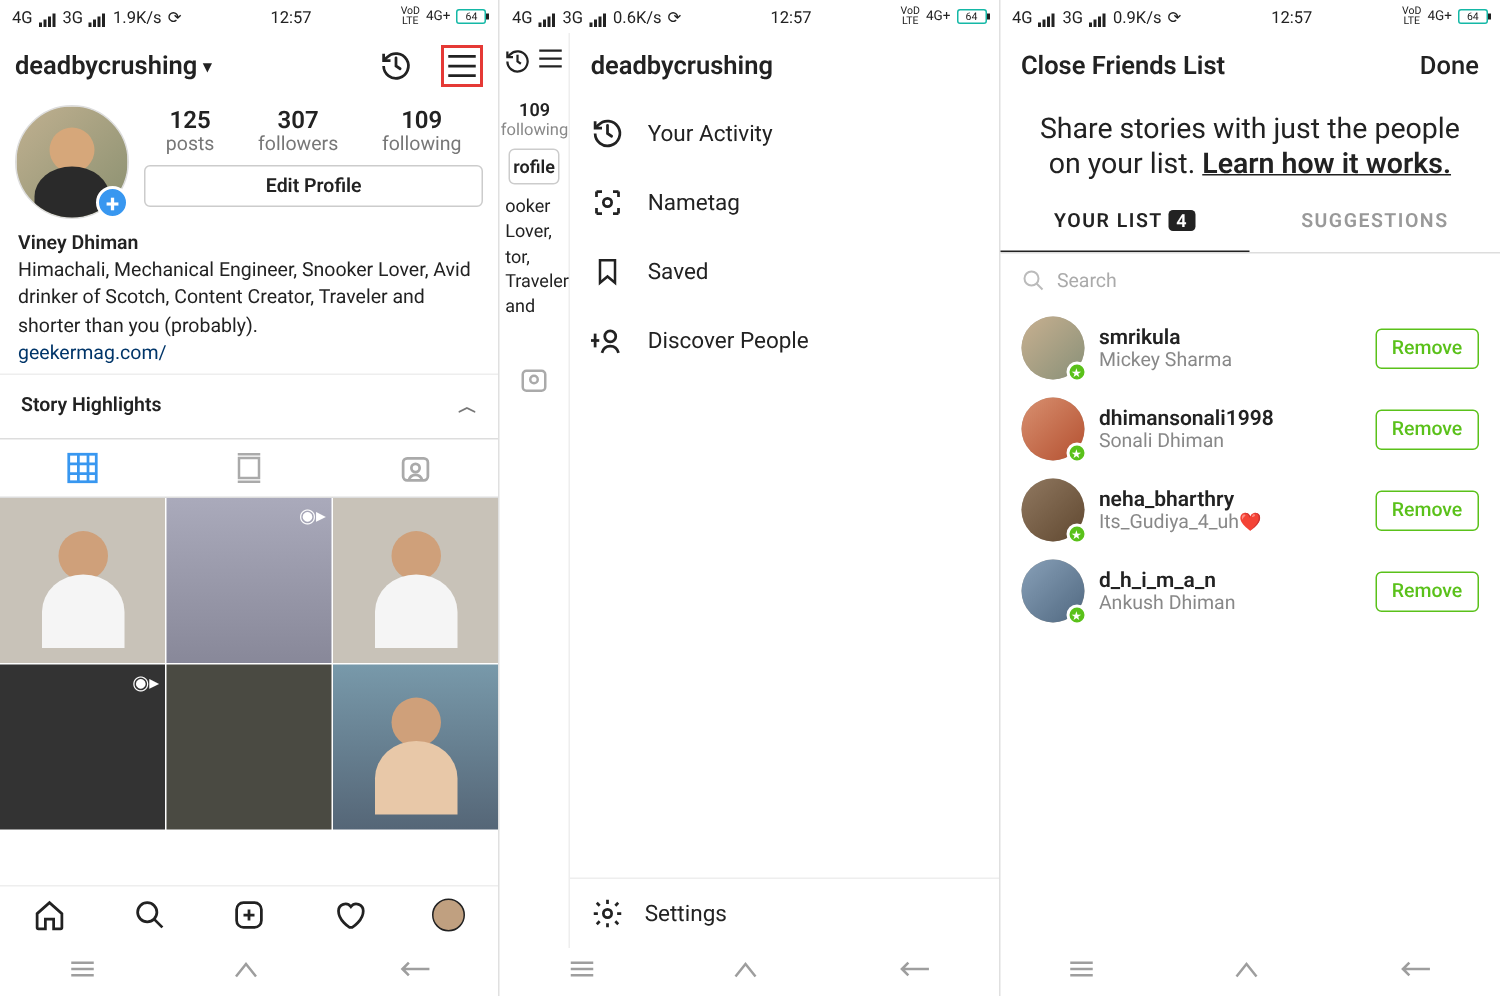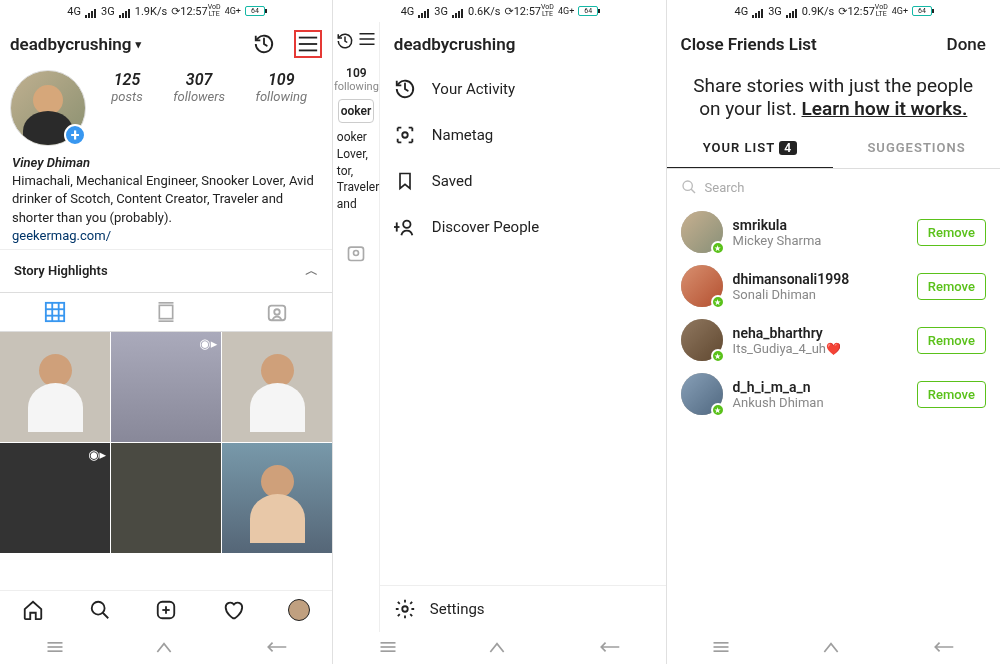--- a/index.html
+++ b/index.html
@@ -2,21 +2,21 @@
 <html><head>
 <meta charset="utf-8">
 <style>
   * { box-sizing: border-box; font-family: -apple-system, BlinkMacSystemFont, "Segoe UI", Roboto, Helvetica, Arial, sans-serif; }
   body { margin:0; padding:0; background:#fff; width:1000px; height:664px; overflow:hidden; font-size:13px; color:#222; }
   .screens { display:flex; width:1000px; height:664px; }
   .screen { width:333.3px; height:664px; border-right:1px solid #e0e0e0; display:flex; flex-direction:column; }
   .screen:last-child { border-right:none; }
 
   
-  .statusbar { display:flex; justify-content:center; align-items:center; height:22px; padding:0 8px; font-size:11px; color:#222; }
+  .statusbar { display:flex; justify-content:space-between; align-items:center; height:22px; padding:0 8px; font-size:11px; color:#222; }
   .sb-left, .sb-right { display:flex; align-items:center; gap:4px; }
   .signal-icon { display:inline-block; }
   .signal-icon span { display:inline-block; width:2px; background:#222; margin-right:1px; vertical-align:bottom; }
   .battery { width:20px; height:10px; border:1px solid #14b8a6; border-radius:2px; position:relative; display:flex; align-items:center; justify-content:center; font-size:7px; }
   .battery::after { content:""; position:absolute; right:-3px; top:2px; width:2px; height:4px; background:#222; }
   .lte { font-size:7px; text-align:center; line-height:1; }
 
   
   .profile-head { display:flex; align-items:center; justify-content:space-between; padding:8px 10px 4px 10px; }
   .username { font-weight:600; font-size:17px; display:flex; align-items:center; gap:4px;}
@@ -26,28 +26,28 @@
   .activity-svg, .ham-svg { stroke:#222; fill:none; stroke-width:2;}
   .red-box { border:2px solid #e53935; padding:1px; }
 
   .profile-info { display:flex; padding:8px 10px 4px 10px; gap:10px;}
   .avatar-wrap { position:relative; width:76px; height:76px;}
   .avatar { width:76px; height:76px; border-radius:50%; background:linear-gradient(135deg,#c0b090,#8a9070); border:1px solid #ddd; position:relative; overflow:hidden;}
   .avatar .face { position:absolute; left:22px; top:14px; width:30px; height:30px; border-radius:50%; background:#d6a77a;}
   .avatar .body { position:absolute; left:12px; top:40px; width:50px; height:40px; border-radius:50% 50% 0 0; background:#2a2a2a;}
   .plus-badge { position:absolute; right:0px; bottom:0px; width:22px; height:22px; border-radius:50%; background:#3897f0; border:2px solid #fff; color:#fff; display:flex; align-items:center; justify-content:center; font-size:16px; font-weight:bold;}
   .stats-col { flex:1; display:flex; flex-direction:column; gap:6px;}
-  .stats-row { display:flex; justify-content:space-around;font-style:italic; }
+  .stats-row { display:flex; justify-content:space-around; }
   .stat { text-align:center; }
   .stat .num { font-weight:600; font-size:16px;}
   .stat .lbl { font-size:13px; color:#777;}
   .edit-btn { width:100%; height:28px; border:1px solid #ccc; border-radius:4px; background:#fff; font-weight:600; font-size:13px; display:flex; align-items:center; justify-content:center;}
 
   .bio { padding:4px 12px; font-size:13px; line-height:1.4;}
-  .bio .name { font-weight:600;font-style:italic;}
+  .bio .name { font-weight:600;}
   .bio .link { color:#003569;}
 
   .highlights { display:flex; justify-content:space-between; align-items:center; padding:12px 14px; border-top:1px solid #eee; font-weight:600;}
   .chev-up { color:#777; }
 
   .tabs { display:flex; border-top:1px solid #ddd; border-bottom:1px solid #ddd;}
   .tab { flex:1; height:38px; display:flex; align-items:center; justify-content:center;}
   .grid-icon svg { stroke:#3897f0; }
   .mono-icon svg { stroke:#aaa; }
 
@@ -168,20 +168,21 @@
             </div>
           <div class="stat">
               <div class="num">307</div>
               <div class="lbl">followers</div>
             </div>
           <div class="stat">
               <div class="num">109</div>
               <div class="lbl">following</div>
             </div>
         </div>
+        <div class="edit-btn">Edit Profile</div>
       </div>
     </div>
 
     <div class="bio">
       <div class="name">Viney Dhiman</div>
       <div>Himachali, Mechanical Engineer, Snooker Lover, Avid drinker of Scotch, Content Creator, Traveler and shorter than you (probably).</div>
       <div class="link">geekermag.com/</div>
     </div>
 
     <div class="highlights">
@@ -304,21 +305,21 @@
               <line x1="2" y1="16" x2="22" y2="16"></line>
             </svg>
         </div>
         <div style="display:flex;gap:4px;justify-content:flex-end;width:100%;padding-top:6px;">
 
           <div class="mini-stat">
               <div style="font-weight:600">109</div>
               <div style="color:#888;font-size:11px">following</div>
             </div>
         </div>
-        <div class="mini-edit">ooker</div>
+        <div class="mini-edit">rofile</div>
         <div class="mini-bio">
           <div>ooker Lover,</div>
           <div>tor, Traveler and</div>
         </div>
         <div style="width:100%;margin-top:30px;display:flex;justify-content:center;">
           <svg width="20" height="20" viewBox="0 0 24 24" fill="none" stroke="#aaa" stroke-width="2">
               <rect x="3" y="5" width="18" height="16" rx="3"></rect>
               <circle cx="12" cy="12" r="3"></circle>
             </svg>
         </div>

